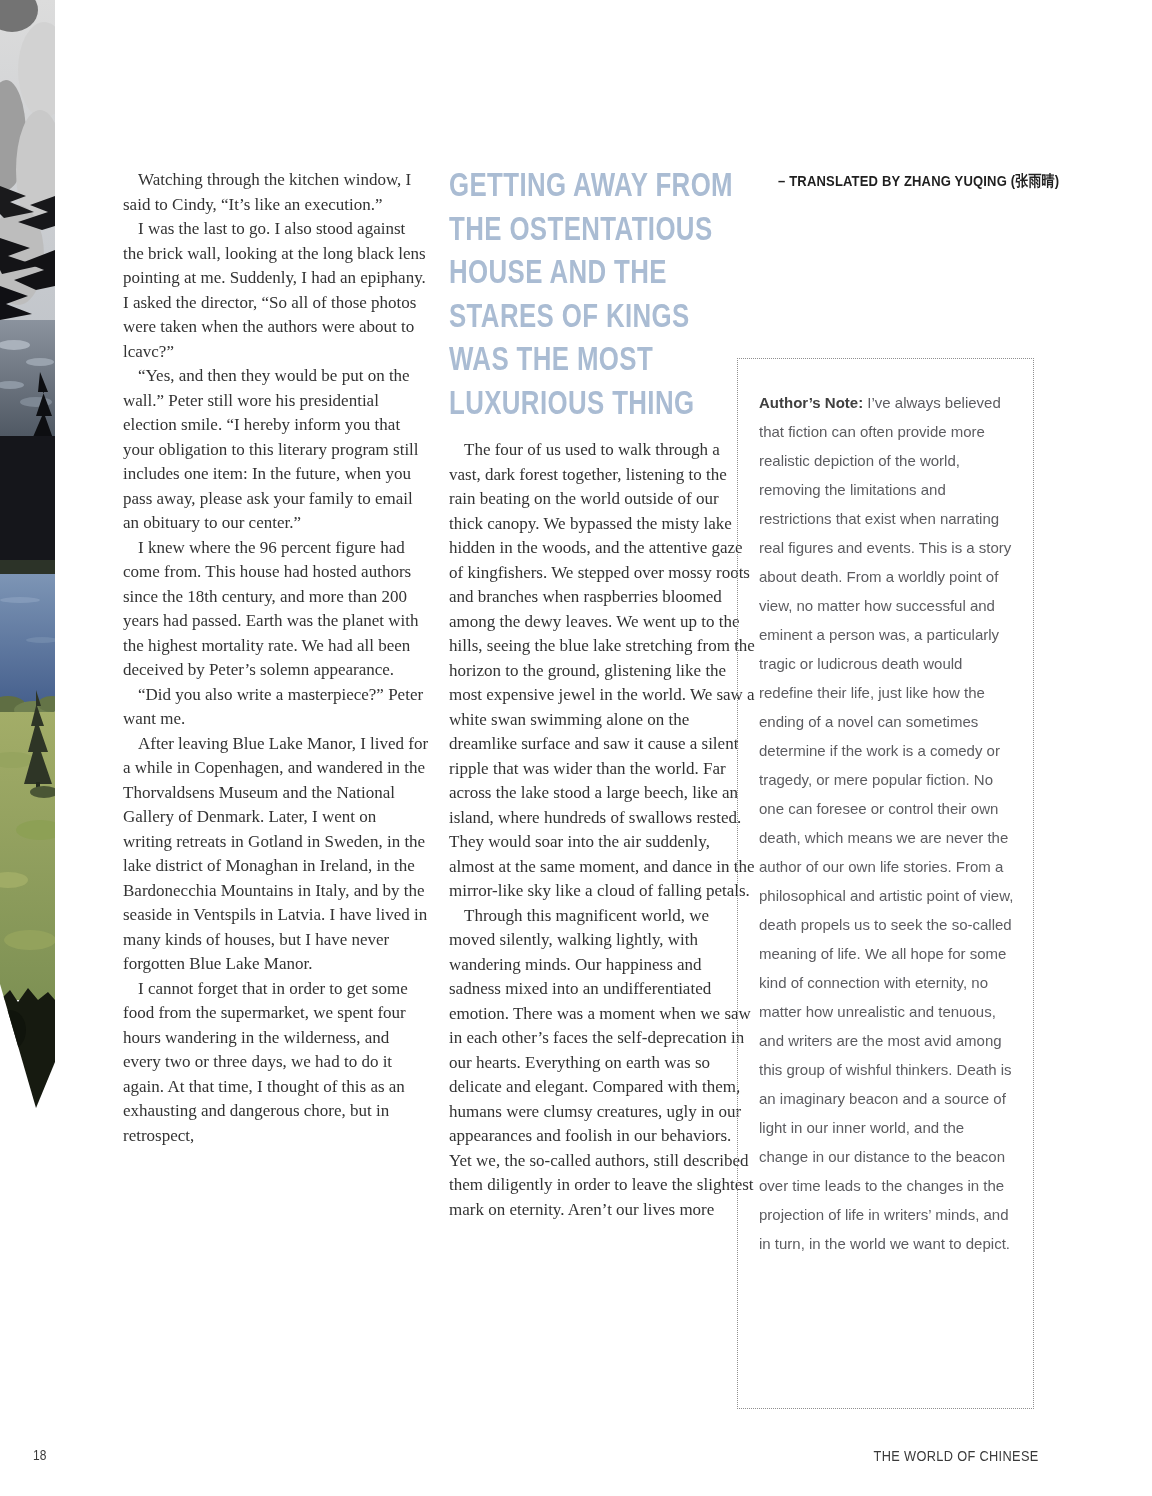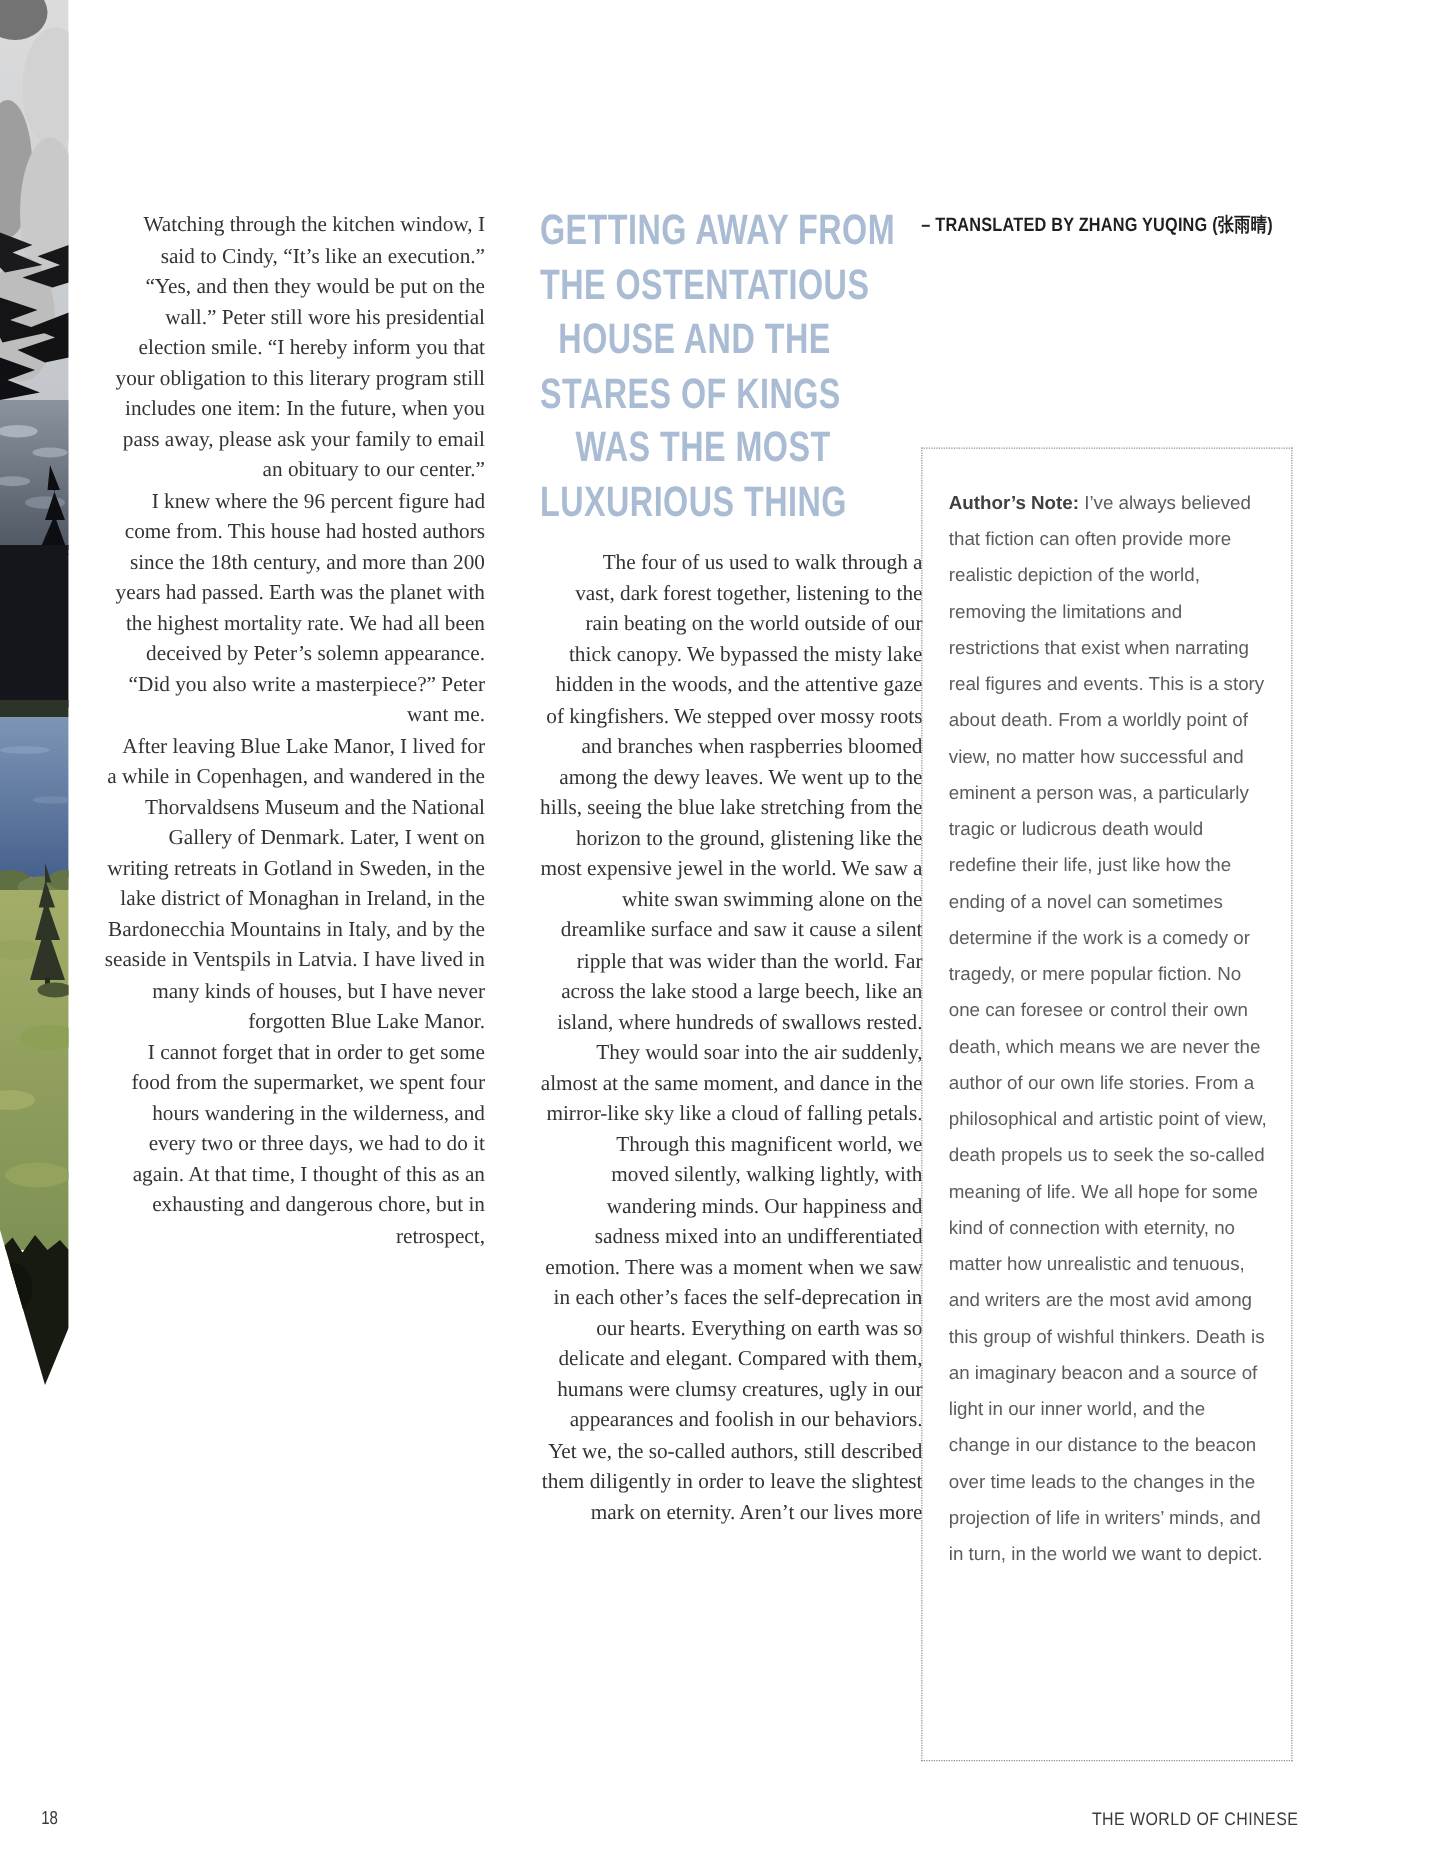--- a/index.html
+++ b/index.html
@@ -5,23 +5,23 @@
   html,body { margin:0; padding:0; background:#ffffff; }
   body { width:1152px; height:1496px; position:relative;
          font-family:"Liberation Serif", serif; }
   .page { position:absolute; inset:0; overflow:hidden; background:#fff; }
 
   
   .artwork { position:absolute; left:0; top:0; }
 
   
   .col { position:absolute; width:306px; color:#333333;
-         font-size:17px; line-height:24.5px; text-align:right; }
+         font-size:17px; line-height:24.5px; text-align:left;margin-left:41px; }
   .col-left   { left:82px;  top:168px; }
-  .col-middle { left:432px; top:163px; }
+  .col-middle { left:408px; top:163px; }
   .col-right  { left:737px; top:168px; width:300px; }
 
   .para { margin:0; text-indent:15px; }
   .para.flush { text-indent:0; }
 
   .pullquote { margin:0 0 14px 0; padding:0; }
   .pq-line { font-family:"Liberation Sans", sans-serif; font-weight:700;
              font-size:34px; line-height:43.5px; color:#aabcd3;
              white-space:nowrap; letter-spacing:0.5px;
              transform:scaleX(0.76); transform-origin:0 50%; }
@@ -108,20 +108,21 @@
       <path d="M36 690 L41 706 L37 706 L44 726 L39 726 L48 752 L41 752 L52 784 L24 784 L33 752 L28 752 L35 726 L31 726 L36 706 Z" fill="#2e3526"></path>
       <rect x="36" y="782" width="4" height="10" fill="#242b1e"></rect>
       <ellipse cx="44" cy="792" rx="14" ry="6" fill="#4a5635"></ellipse>
       <path d="M0 1000 L10 990 L18 1002 L28 988 L38 1000 L48 992 L55 1000 L55 1108 L0 1108 Z" fill="#161a10"></path>
       <ellipse cx="10" cy="1030" rx="16" ry="20" fill="#10140c"></ellipse>
     </g>
   </svg>
 
   <section class="col col-left">
       <p class="para">Watching through the kitchen window, I said to Cindy, “It’s like an execution.”</p>
+      <p class="para">I was the last to go. I also stood against the brick wall, looking at the long black lens pointing at me. Suddenly, I had an epiphany. I asked the director, “So all of those photos were taken when the authors were about to lcavc?”</p>
       <p class="para">“Yes, and then they would be put on the wall.” Peter still wore his presidential election smile. “I hereby inform you that your obligation to this literary program still includes one item: In the future, when you pass away, please ask your family to email an obituary to our center.”</p>
       <p class="para">I knew where the 96 percent figure had come from. This house had hosted authors since the 18th century, and more than 200 years had passed. Earth was the planet with the highest mortality rate. We had all been deceived by Peter’s solemn appearance.</p>
       <p class="para">“Did you also write a masterpiece?” Peter want me.</p>
       <p class="para">After leaving Blue Lake Manor, I lived for a while in Copenhagen, and wandered in the Thorvaldsens Museum and the National Gallery of Denmark. Later, I went on writing retreats in Gotland in Sweden, in the lake district of Monaghan in Ireland, in the Bardonecchia Mountains in Italy, and by the seaside in Ventspils in Latvia. I have lived in many kinds of houses, but I have never forgotten Blue Lake Manor.</p>
       <p class="para">I cannot forget that in order to get some food from the supermarket, we spent four hours wandering in the wilderness, and every two or three days, we had to do it again. At that time, I thought of this as an exhausting and dangerous chore, but in retrospect,</p>
     </section>
 
   <section class="col col-middle">
     <div class="pullquote">
         <div class="pq-line">GETTING AWAY FROM</div>

